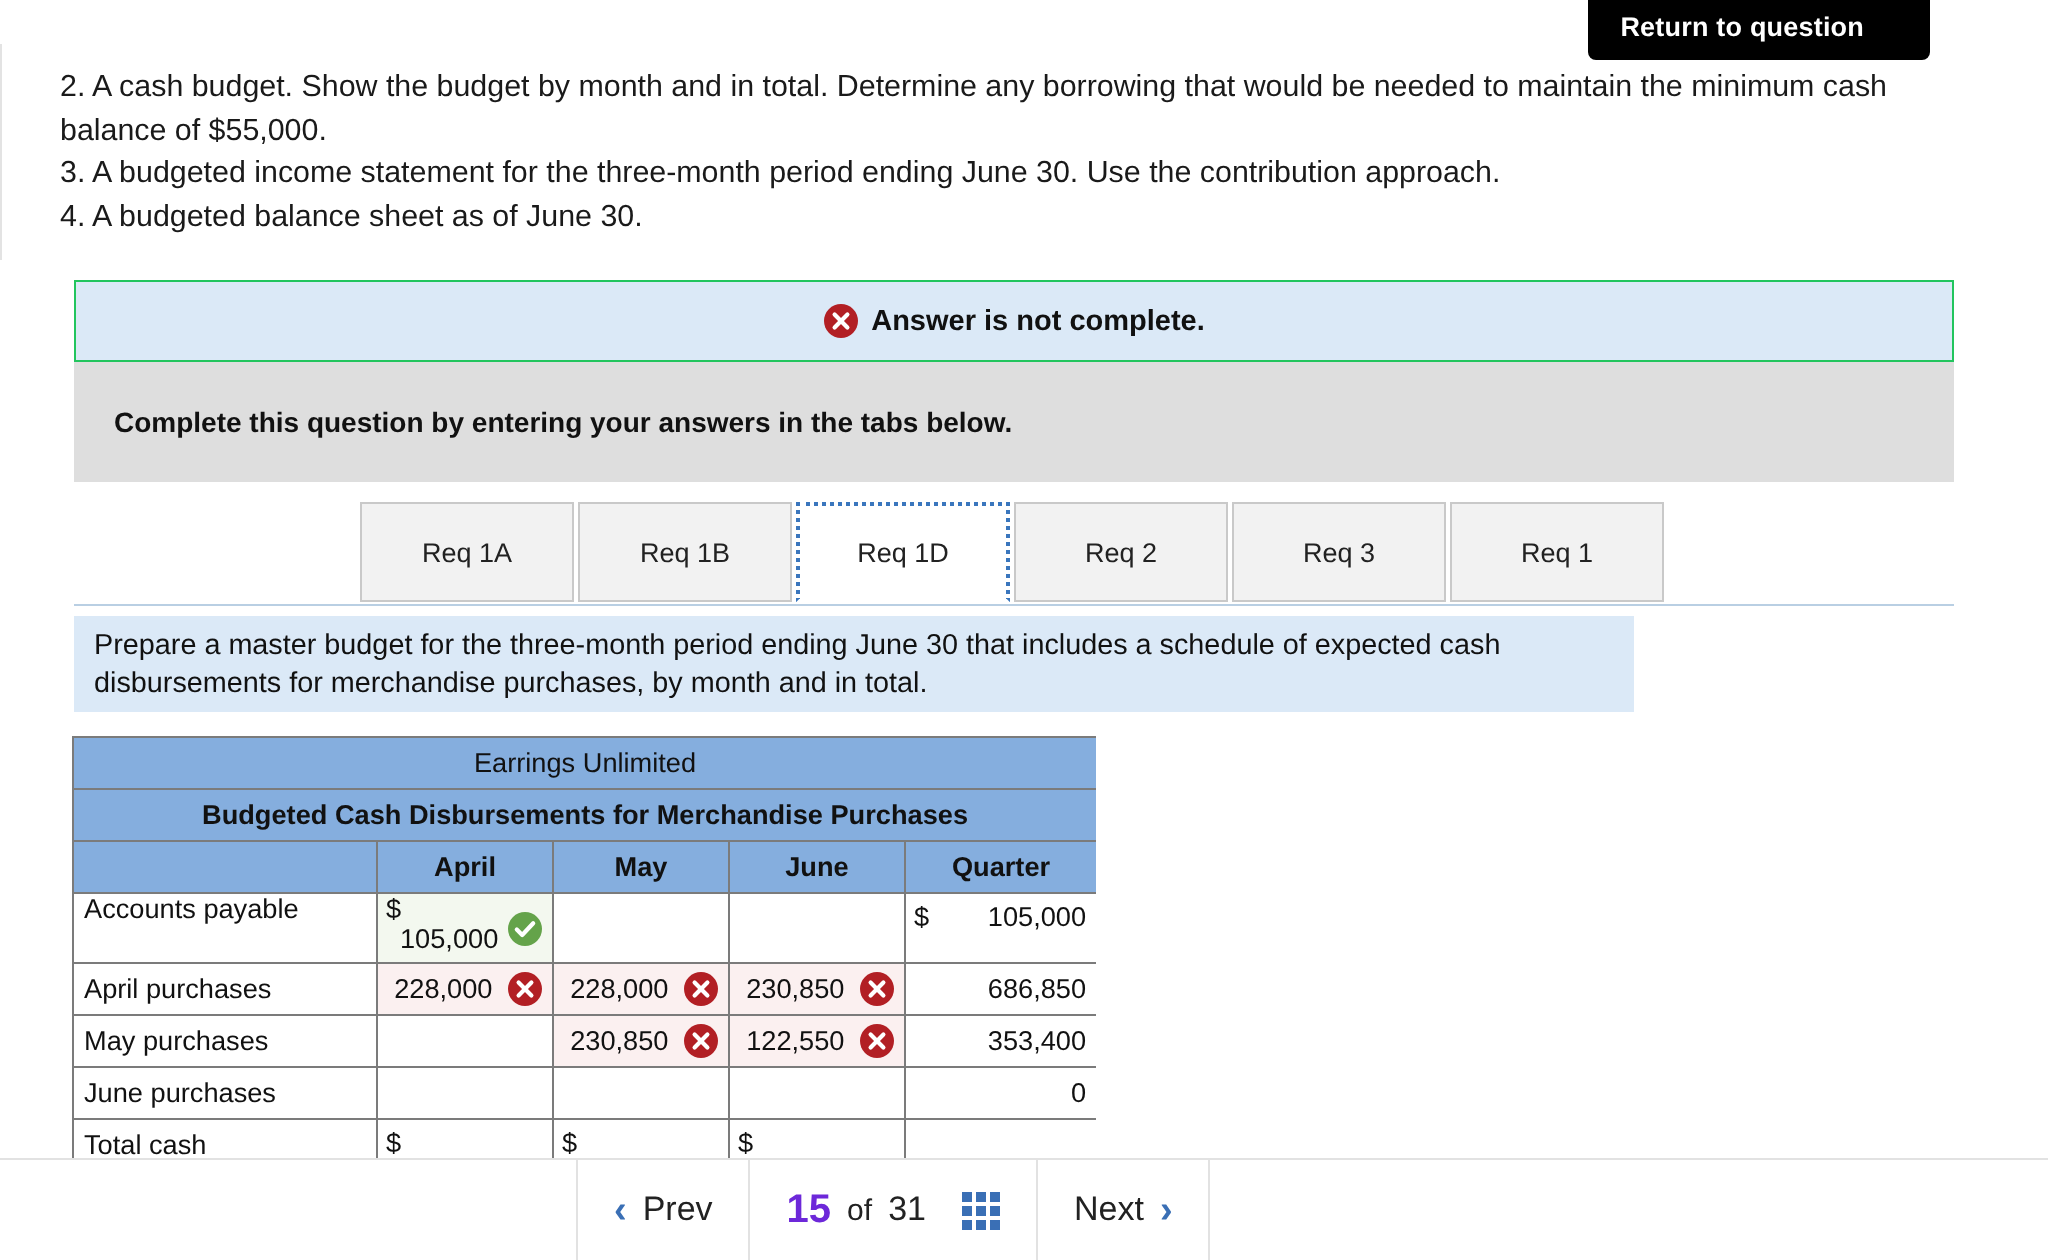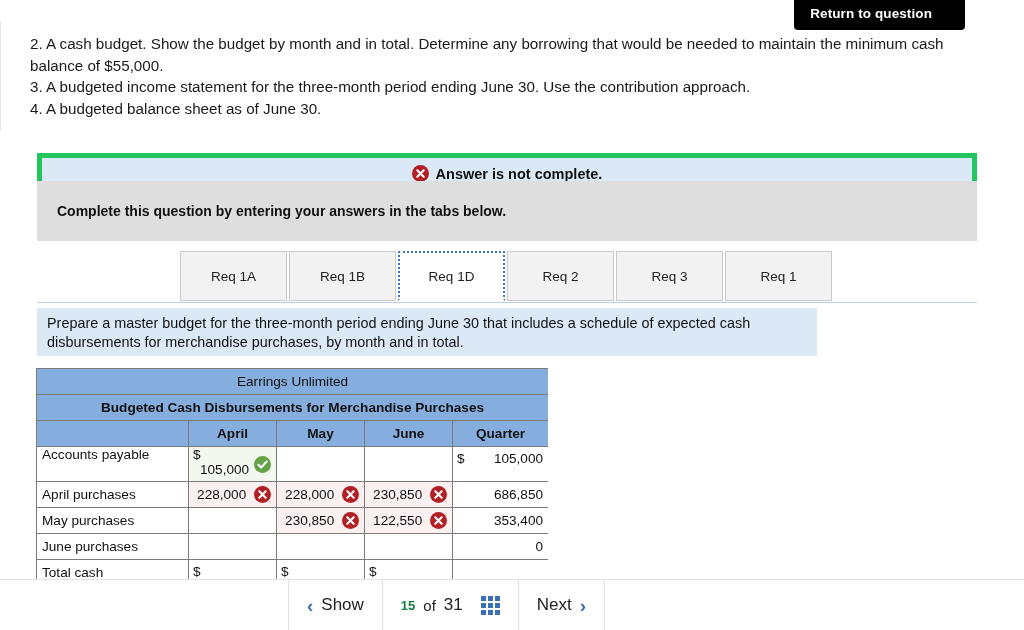--- a/index.html
+++ b/index.html
@@ -49,25 +49,25 @@
     width: 930px;
     font-size: 15.2px;
     color: #1a1a1a;
     line-height: 1.43;
   }
   .question-text div { white-space: normal; }
 
   
   .answer-banner {
     position: absolute;
-    left: 37px; top: 153px;
+    left: 37px; top: 140px;
     width: 940px;
     height: 41px;
     background: #dbe9f7;
-    border: 5px solid #22c55e;
+    border: 1px solid #22c55e;
     display: flex;
     align-items: center;
     justify-content: center;
     gap: 7px;
   }
   .banner-label {
     font-size: 14.5px;
     font-weight: bold;
     color: #111;
   }
@@ -251,21 +251,21 @@
     justify-content: center;
     padding: 0 18px;
     border-left: 1px solid #e2e2e2;
     font-size: 17px;
     color: #222;
     gap: 8px;
     cursor: pointer;
   }
   .nav-cell:last-child { border-right: 1px solid #e2e2e2; }
   .chev { color: #3a6fb5; font-size: 19px; font-weight: bold; line-height: 1; }
-  .pagenum { color: #15803d; font-weight: bold; font-size: 13px; }
+  .pagenum { color: #6d28d9; font-weight: bold; font-size: 20px; }
   .of { color: #222; font-size: 15px; }
   .total { color: #222; font-size: 17px; }
   .grid-icon {
     display: inline-grid;
     grid-template-columns: repeat(3, 5px);
     grid-template-rows: repeat(3, 5px);
     gap: 2px;
     margin-left: 10px;
   }
   .grid-icon i { background: #3a6fb5; display: block; }
@@ -443,21 +443,21 @@
         </tr>
       </tbody>
     </table>
   </div>
 
   <div class="nav-sep"></div>
 
   <div class="bottom-nav">
     <div class="nav-cell">
       <span class="chev">‹</span>
-      <span>Show</span>
+      <span>Prev</span>
     </div>
     <div class="nav-cell">
       <span class="pagenum">15</span>
       <span class="of">of</span>
       <span class="total">31</span>
       <span class="grid-icon">
         <i></i>
           <i></i>
           <i></i>
           <i></i>

